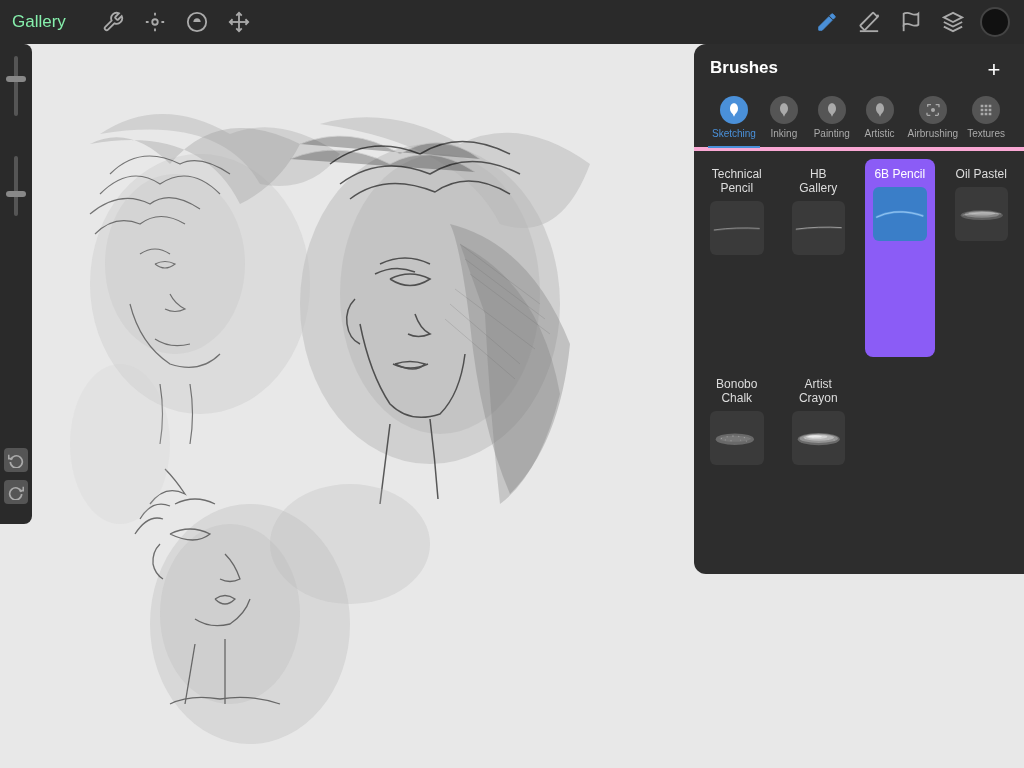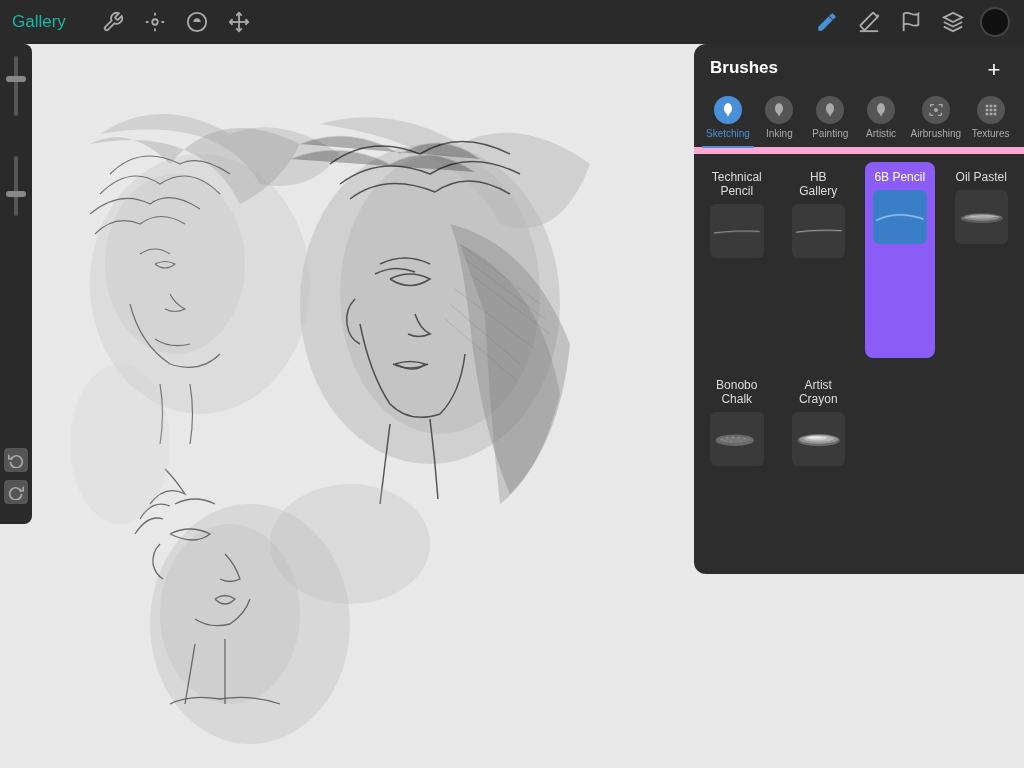--- a/index.html
+++ b/index.html
@@ -16,21 +16,21 @@
       position: absolute;
       top: 0; left: 0; right: 0;
       height: 44px;
       background: #2a2a2a;
       display: flex;
       align-items: center;
       padding: 0 12px;
       z-index: 10;
     }
     #toolbar .gallery-btn {
-      color: #14b8a6;
+      color: #86efac;
       font-size: 17px;
       font-weight: 400;
       margin-right: 30px;
       cursor: pointer;
     }
     #toolbar .tool-icons {
       display: flex;
       gap: 8px;
       align-items: center;
     }
@@ -169,22 +169,22 @@
       align-items: center;
       justify-content: center;
       color: #fff;
       font-size: 22px;
       cursor: pointer;
     }
 
     
     .category-tabs {
       display: flex;
-      padding: 4px 8px 0;
-      border-bottom: 7px solid #f9a8d4;
+      padding: 4px 14px 0;
+      border-bottom: 4px solid #f9a8d4;
     }
     .cat-tab {
       flex: 1;
       display: flex;
       flex-direction: column;
       align-items: center;
       padding: 6px 4px 8px;
       cursor: pointer;
       position: relative;
     }

